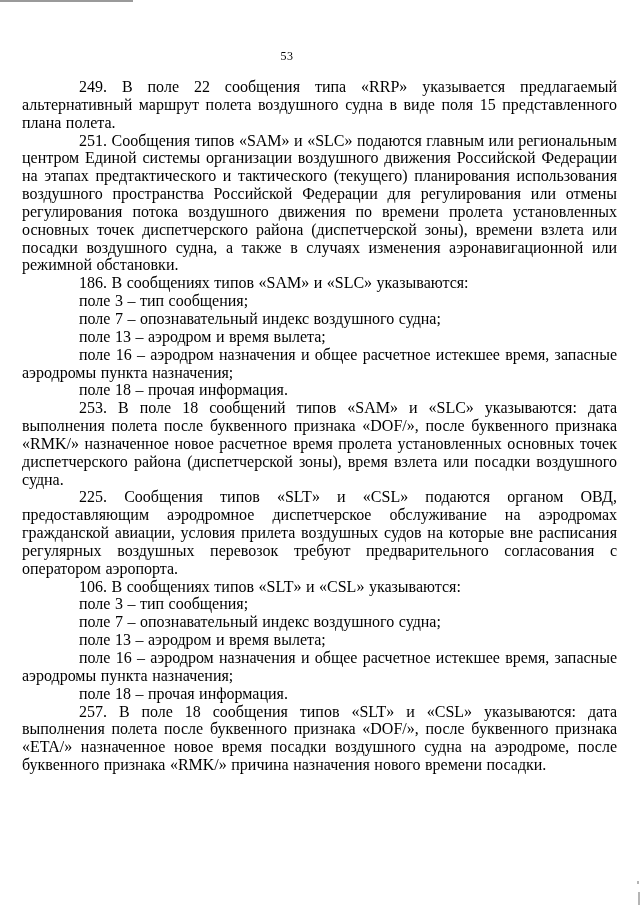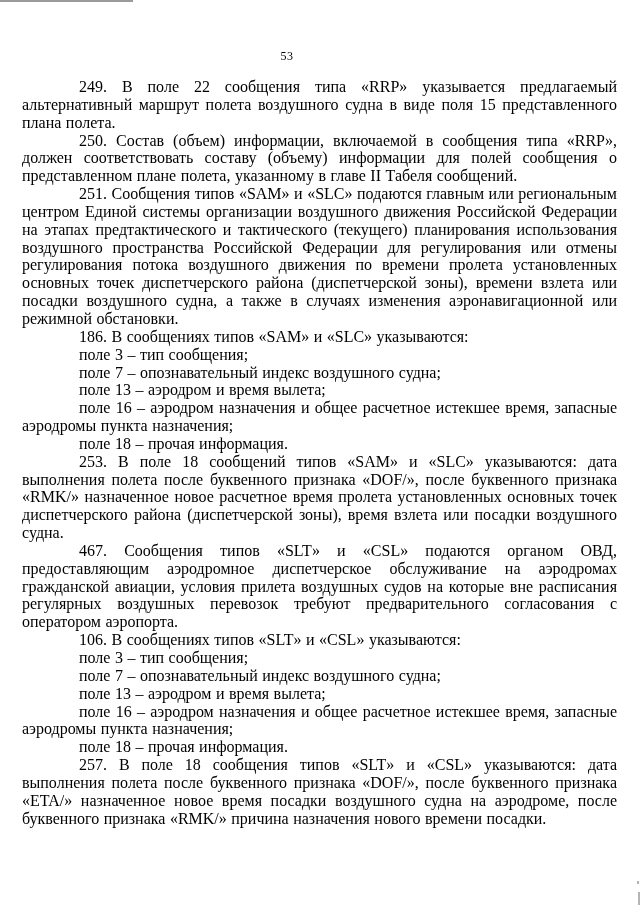--- a/index.html
+++ b/index.html
@@ -77,30 +77,29 @@
 <div class="page">
 
   <div class="artifact-top-line"></div>
 
   <div class="page-number">
     <span>53</span>
   </div>
 
   <div class="content">
     <p>249. В поле 22 сообщения типа «RRP» указывается предлагаемый альтернативный маршрут полета воздушного судна в виде поля 15 представленного плана полета.</p>
-    <p>250. Состав (объем) информации, включаемой в сообщения типа «RRP», должен соответствовать составу (объему) информации для полей сообщения о представленном плане полета, указанному в главе II Табеля сообщений.</p>
     <p>251. Сообщения типов «SAM» и «SLC» подаются главным или региональным центром Единой системы организации воздушного движения Российской Федерации на этапах предтактического и тактического (текущего) планирования использования воздушного пространства Российской Федерации для регулирования или отмены регулирования потока воздушного движения по времени пролета установленных основных точек диспетчерского района (диспетчерской зоны), времени взлета или посадки воздушного судна, а также в случаях изменения аэронавигационной или режимной обстановки.</p>
     <p>186. В сообщениях типов «SAM» и «SLC» указываются:</p>
     <p>поле 3 – тип сообщения;</p>
     <p>поле 7 – опознавательный индекс воздушного судна;</p>
     <p>поле 13 – аэродром и время вылета;</p>
     <p>поле 16 – аэродром назначения и общее расчетное истекшее время, запасные аэродромы пункта назначения;</p>
     <p>поле 18 – прочая информация.</p>
     <p>253. В поле 18 сообщений типов «SAM» и «SLC» указываются: дата выполнения полета после буквенного признака «DOF/», после буквенного признака «RMK/» назначенное новое расчетное время пролета установленных основных точек диспетчерского района (диспетчерской зоны), время взлета или посадки воздушного судна.</p>
-    <p>467. Сообщения типов «SLT» и «CSL» подаются органом ОВД, предоставляющим аэродромное диспетчерское обслуживание на аэродромах гражданской авиации, условия прилета воздушных судов на которые вне расписания регулярных воздушных перевозок требуют предварительного согласования с оператором аэропорта.</p>
+    <p>225. Сообщения типов «SLT» и «CSL» подаются органом ОВД, предоставляющим аэродромное диспетчерское обслуживание на аэродромах гражданской авиации, условия прилета воздушных судов на которые вне расписания регулярных воздушных перевозок требуют предварительного согласования с оператором аэропорта.</p>
     <p>106. В сообщениях типов «SLT» и «CSL» указываются:</p>
     <p>поле 3 – тип сообщения;</p>
     <p>поле 7 – опознавательный индекс воздушного судна;</p>
     <p>поле 13 – аэродром и время вылета;</p>
     <p>поле 16 – аэродром назначения и общее расчетное истекшее время, запасные аэродромы пункта назначения;</p>
     <p>поле 18 – прочая информация.</p>
     <p>257. В поле 18 сообщения типов «SLT» и «CSL» указываются: дата выполнения полета после буквенного признака «DOF/», после буквенного признака «ETA/» назначенное новое время посадки воздушного судна на аэродроме, после буквенного признака «RMK/» причина назначения нового времени посадки.</p>
   </div>
 
   <div class="artifact-dot"></div>

